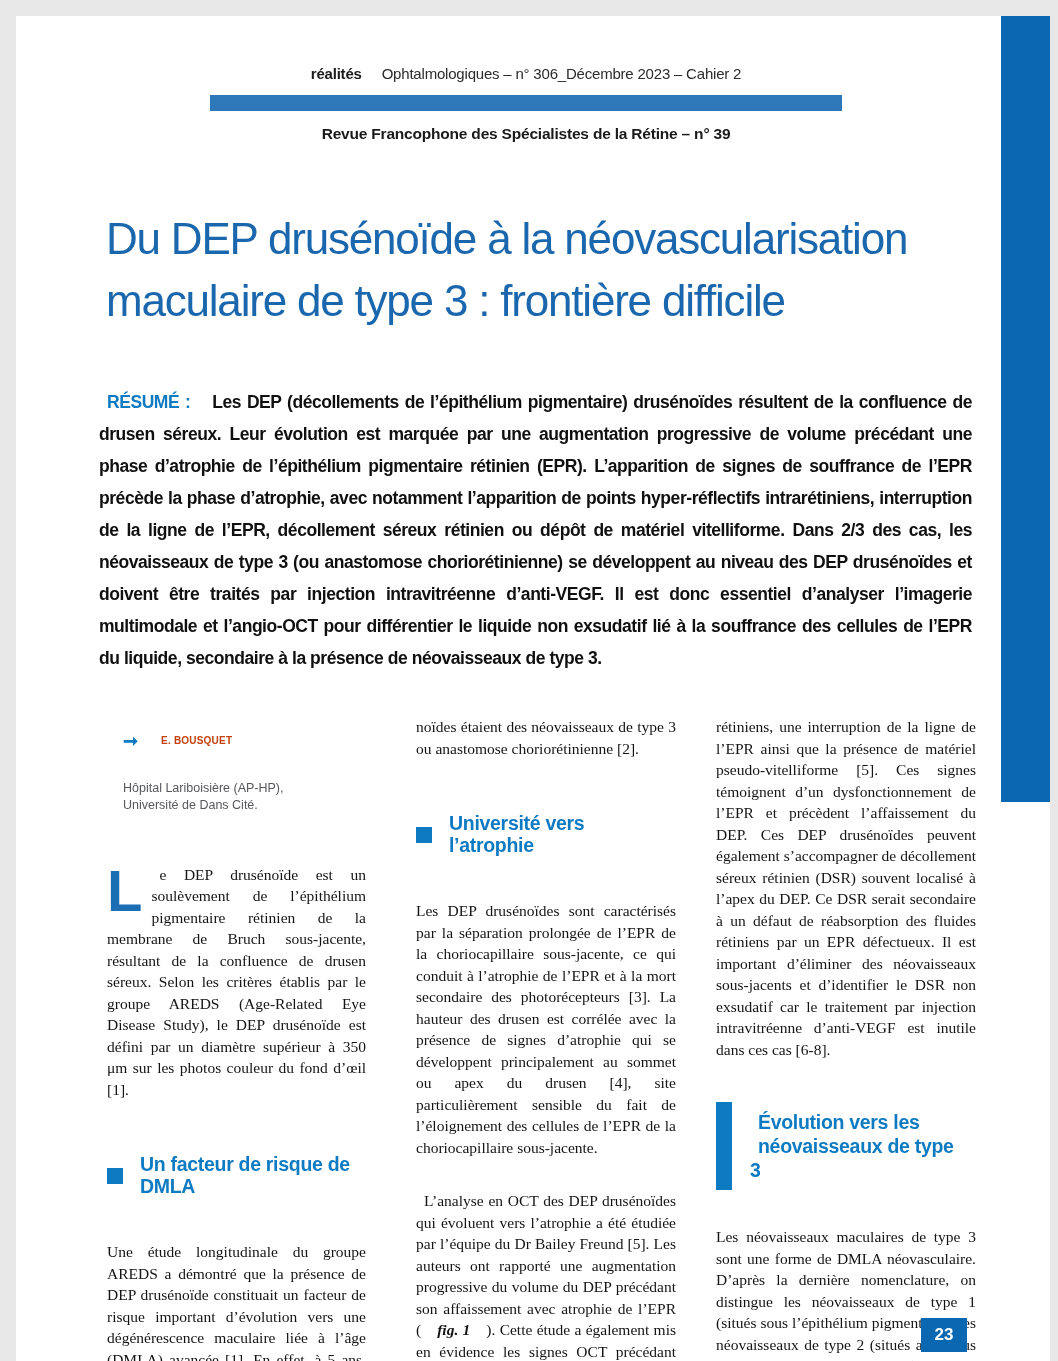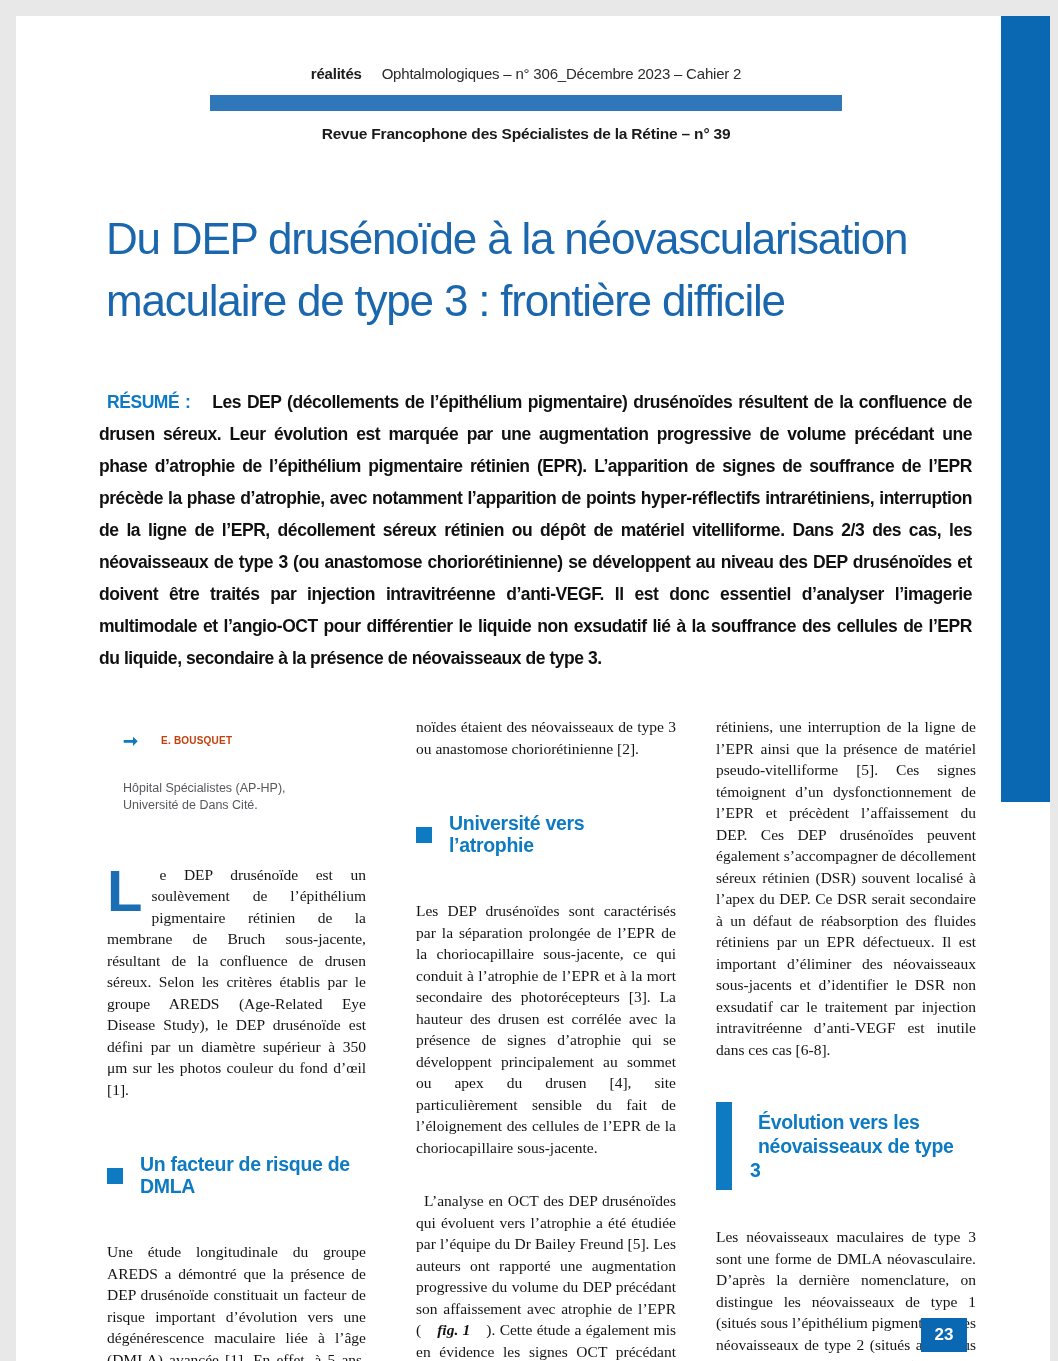--- a/index.html
+++ b/index.html
@@ -89,21 +89,21 @@
 
   <p class="resume"><span class="resume-label">RÉSUMÉ :</span><span> Les DEP (décollements de l’épithélium pigmentaire) drusénoïdes résultent de la confluence de drusen séreux. Leur évolution est marquée par une augmentation progressive de volume précédant une phase d’atrophie de l’épithélium pigmentaire rétinien (EPR). L’apparition de signes de souffrance de l’EPR précède la phase d’atrophie, avec notamment l’apparition de points hyper-réflectifs intrarétiniens, interruption de la ligne de l’EPR, décollement séreux rétinien ou dépôt de matériel vitelliforme. Dans 2/3 des cas, les néovaisseaux de type 3 (ou anastomose choriorétinienne) se développent au niveau des DEP drusénoïdes et doivent être traités par injection intravitréenne d’anti-VEGF. Il est donc essentiel d’analyser l’imagerie multimodale et l’angio-OCT pour différentier le liquide non exsudatif lié à la souffrance des cellules de l’EPR du liquide, secondaire à la présence de néovaisseaux de type 3.</span></p>
 
   <div class="col col-1">
     <div class="author">
       <div class="author-name-row">
         <span class="author-arrow">➞</span>
         <span class="author-name">E. BOUSQUET</span>
       </div>
       <div class="author-affil">
-        <span>Hôpital Spécialistes (AP-HP),</span><br>
+        <span>Hôpital Lariboisière (AP-HP),</span><br>
         <span>Université de Dans Cité.</span>
       </div>
     </div>
 
     <p class="para p-first"><span class="dropcap">L</span><span>e DEP drusénoïde est un soulèvement de l’épithélium pigmentaire rétinien de la membrane de Bruch sous-jacente, résultant de la confluence de drusen séreux. Selon les critères établis par le groupe AREDS (Age-Related Eye Disease Study), le DEP drusénoïde est défini par un diamètre supérieur à 350 μm sur les photos couleur du fond d’œil [1].</span></p>
 
     <div class="sec-heading">
       <span class="sec-square"></span>
       <span>Un facteur de risque de DMLA</span>
     </div>

